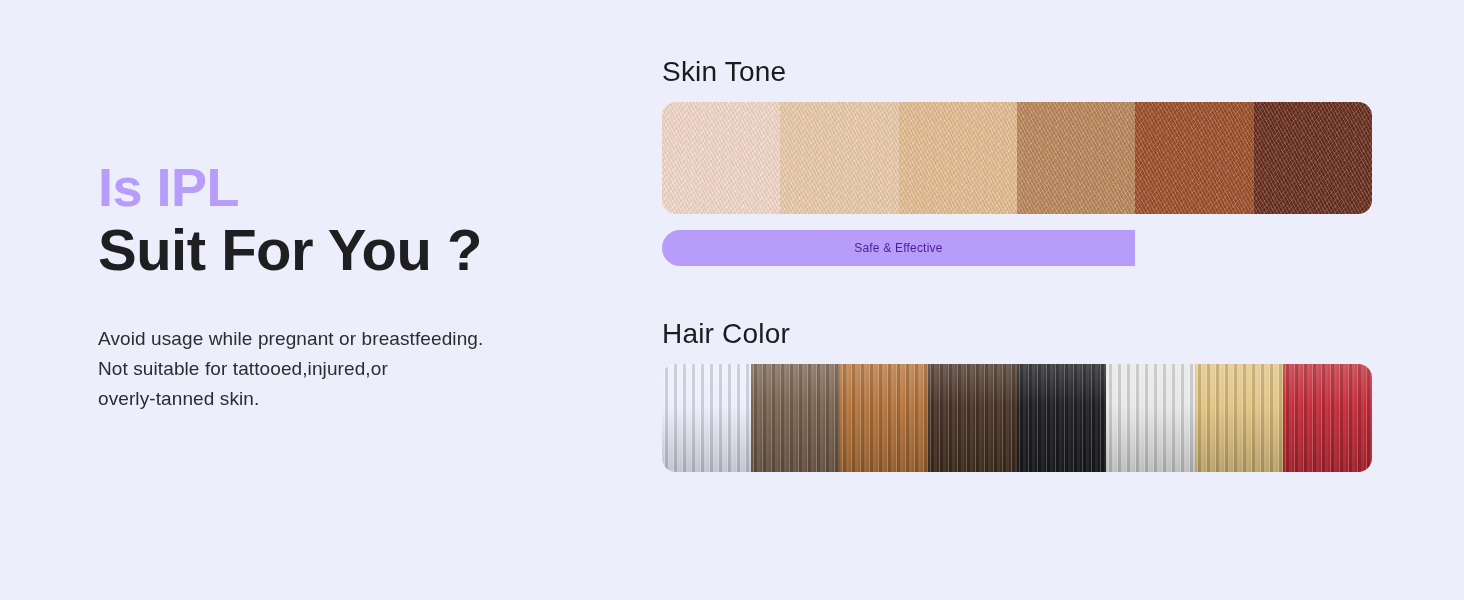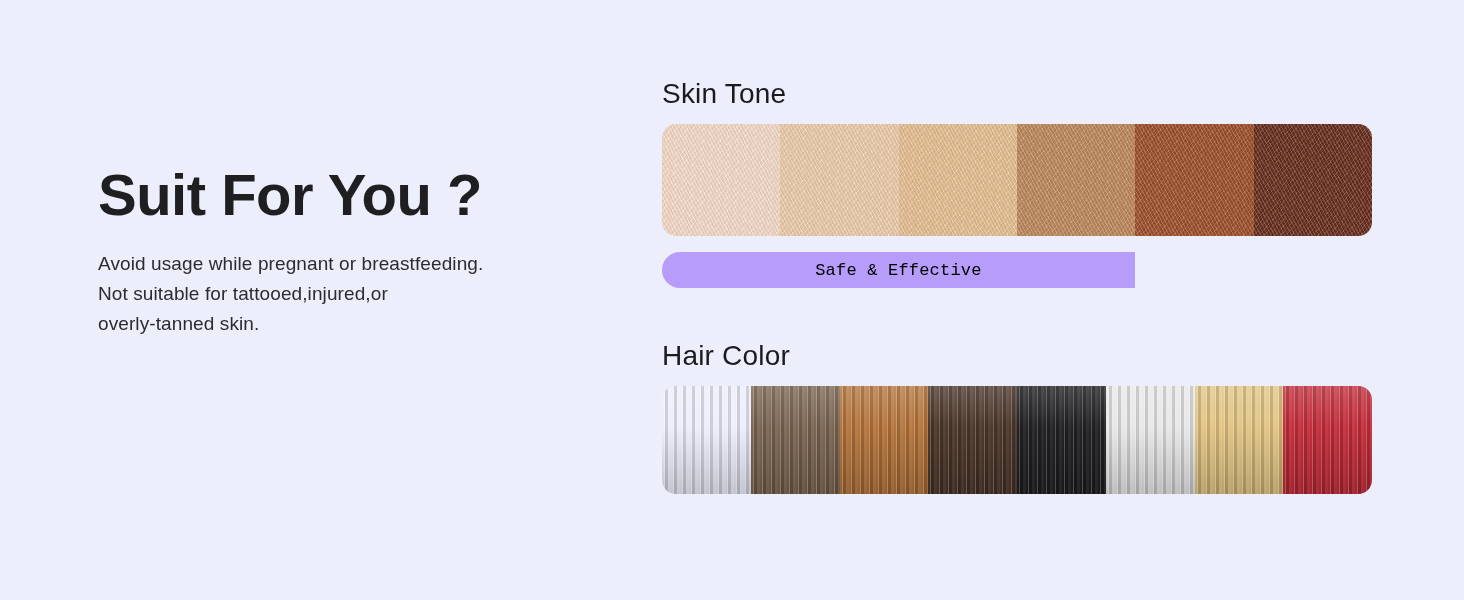--- a/index.html
+++ b/index.html
@@ -42,35 +42,35 @@
   .heading-main {
     font-size: 58px;
     font-weight: bold;
     color: #1f1f22;
     line-height: 1.08;
     letter-spacing: -0.5px;
     margin: 4px 0 0 0;
   }
 
   .body-copy {
-    margin-top: 22px;
+    margin-top: 42px;
     font-size: 19px;
     line-height: 30px;
     color: #2b2b30;
     letter-spacing: 0.1px;
   }
   .body-copy div {
     white-space: nowrap;
   }
 
   
   .right-panel {
     position: absolute;
     left: 662px;
-    top: 78px;
+    top: 56px;
     width: 710px;
   }
 
   .section + .section {
     margin-top: 52px;
   }
 
   .section-title {
     font-size: 28px;
     font-weight: normal;
@@ -123,32 +123,32 @@
     border-radius: 18px;
     overflow: hidden;
     margin-top: 16px;
   }
 
   .rating-seg {
     display: flex;
     align-items: center;
     justify-content: center;
     height: 100%;
-    color: #000000;
-    font-size: 17px;
+    color: #4c1d95;
+    font-size: 12px;
     letter-spacing: 0.2px;
-    font-family: Liberation Mono, monospace;
   }
 </style>
 </head>
 <body style="background: rgb(237, 238, 252);">
 
 <div class="page">
 
   <div class="left-panel">
+    <h1 class="heading-accent">Is IPL</h1>
     <h2 class="heading-main">Suit For You ?</h2>
     <div class="body-copy">
       <div>Avoid usage while pregnant or breastfeeding.</div>
       <div>Not suitable for tattooed,injured,or</div>
       <div>overly-tanned skin.</div>
     </div>
   </div>
 
   <div class="right-panel">
 

